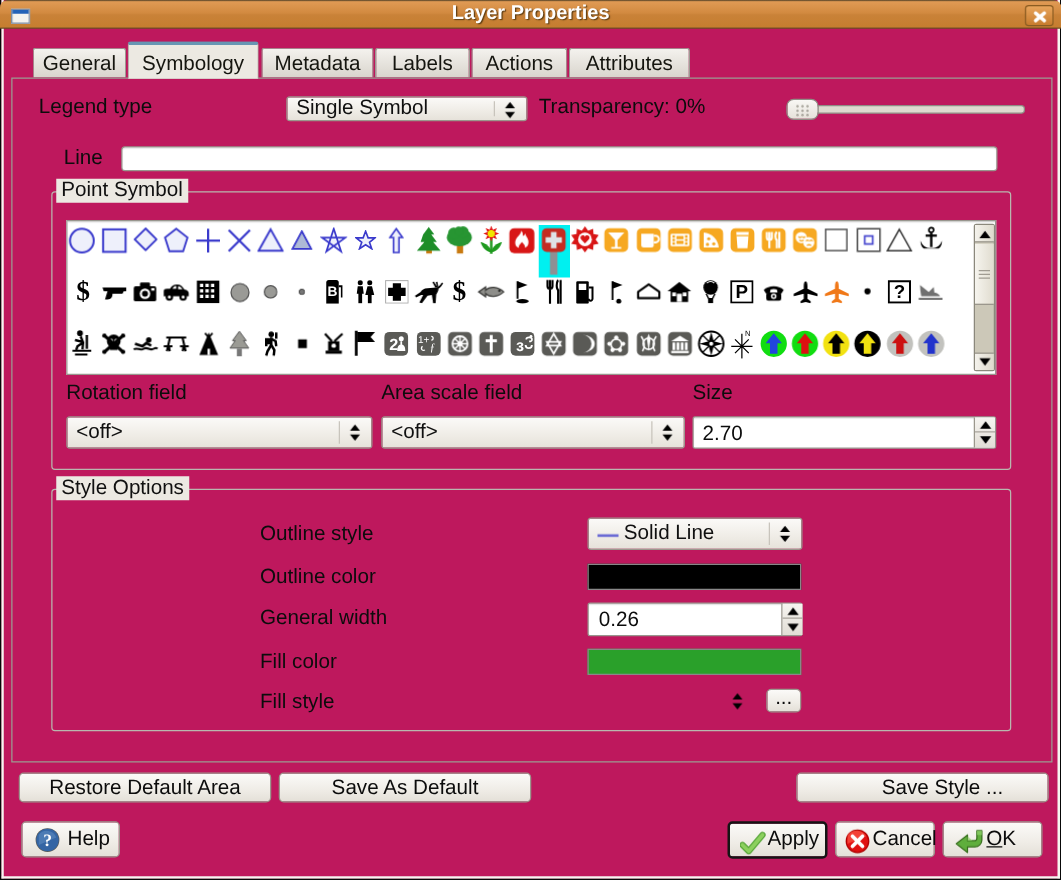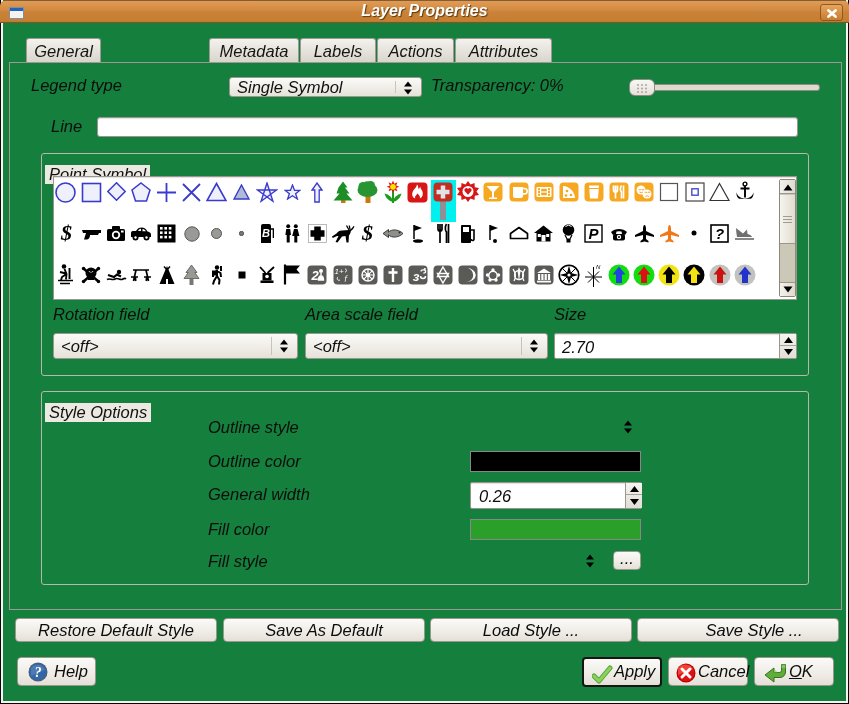--- a/index.html
+++ b/index.html
@@ -1,20 +1,20 @@
 <!DOCTYPE html>
 <html><head><meta charset="utf-8"><style>
 *{margin:0;padding:0;box-sizing:border-box;}
 svg{transform:translateZ(0);}
 .lbl,.gcap,.ctext,#titletext,.tab span,.btn span{transform:translateZ(0);}
 html,body{width:849px;height:704px;overflow:hidden;}
 body{font-family:"Liberation Sans",sans-serif;font-size:16.5px;color:#101010;background:#555;}
-#win{position:absolute;left:0;top:0;width:849px;height:704px;background:#15803d;
+#win{position:absolute;left:0;top:0;width:849px;height:704px;background:#be185d;
   border-left:1px solid #080808;border-right:1px solid #080808;border-bottom:1px solid #080808;
-  box-shadow:inset 2px 0 0 #f7f5f1, inset -2px 0 0 #f7f5f1, inset 0 -2px 0 #f7f5f1;font-style:italic;}
+  box-shadow:inset 2px 0 0 #f7f5f1, inset -2px 0 0 #f7f5f1, inset 0 -2px 0 #f7f5f1;}
 body{background:#000;}
 .abs{position:absolute;}
 
 #title{position:absolute;left:-1px;top:0;width:849px;height:23px;
   background:linear-gradient(#a8742e 0%,#dd9448 45%, #c97e30 55%, #c87c2e 88%, #7a521c 100%);
   border-radius:6px 6px 0 0;}
 #titletext{position:absolute;left:0;top:2px;width:100%;text-align:center;
   font-weight:bold;font-size:16px;color:#fff;text-shadow:1px 1px 1px #5a3a10;}
 
 .tab{position:absolute;top:38px;height:24px;background:linear-gradient(#f4f2ee,#d9d5cd);
@@ -31,36 +31,39 @@
 .entry{position:absolute;background:#fff;border:1px solid #98968e;border-radius:3px;
   box-shadow:inset 0 1px 1px rgba(0,0,0,0.12);}
 .combo{position:absolute;background:linear-gradient(#fbfaf8,#efece6 60%,#e6e2da);
   border:1px solid #9b978d;border-radius:3px;}
 .combo .ctext{position:absolute;left:7px;top:50%;transform:translateY(-50%) translateZ(0);white-space:nowrap;}
 .combo .sep{position:absolute;right:25px;top:3px;bottom:3px;width:1px;background:#c8c4bc;}
 .btn{position:absolute;background:linear-gradient(#fbfaf8,#efece6 60%,#e4e0d8);
   border:1px solid #9b978d;border-radius:4px;text-align:center;color:#0c0c0c;}
 .group{position:absolute;border:1px solid #b9b6ae;border-radius:3px;}
 .ibtn span{text-align:left;}
-.gcap{position:absolute;background:#ece9e2;padding:0 4px;white-space:nowrap;margin-top:22px;}
+.gcap{position:absolute;background:#ece9e2;padding:0 4px;white-space:nowrap;}
 </style></head><body>
 <div id="win">
 <div id="title" style="background:linear-gradient(#4a3b22 0%,#e09a54 6%,#d28a40 45%,#c98238 52%,#c67e30 93%,#5d441e 100%);"></div>
 <div id="titletext">Layer Properties</div>
 <div class="abs" style="left:8px;top:7px;width:15px;height:12px;background:#f4f3ef;border:1px solid #7d8ea6;">
 <div class="abs" style="left:0;top:0;right:0;height:3px;background:#2463b8;"></div>
     </div>
 <div class="abs" style="left:819px;top:4px;width:23px;height:17px;border-radius:3px;
  background:linear-gradient(#e8a55c,#c87c2e);border:1px solid #8a5c22;">
 <svg class="abs" style="left:4px;top:2px" width="14" height="13">
         <path d="M3.5 3.5 L10.5 9.5 M10.5 3.5 L3.5 9.5" stroke="#fff" stroke-width="2.8" stroke-linecap="round"></path>
       </svg>
     </div>
 <div class="tab" style="left:25px;width:75px;">
       <span>General</span>
+    </div>
+<div class="tab active" style="left:101px;width:105px;">
+      <span>Symbology</span>
     </div>
 <div class="tab" style="left:208px;width:90px;">
       <span>Metadata</span>
     </div>
 <div class="tab" style="left:299px;width:76px;">
       <span>Labels</span>
     </div>
 <div class="tab" style="left:376px;width:77px;">
       <span>Actions</span>
     </div>
@@ -564,20 +567,27 @@
         <path d="M5.5 7 L10 1 L1 1 Z" fill="#000"></path>
       </svg>
     </div>
 <div class="group" style="left:40px;top:391px;width:768px;height:194px;"></div>
 <div class="gcap" style="left:44px;top:381px;">Style Options</div>
 <div class="lbl" style="left:207px;top:418px;">Outline style</div>
 <div class="lbl" style="left:207px;top:452px;">Outline color</div>
 <div class="lbl" style="left:207px;top:485px;">General width</div>
 <div class="lbl" style="left:207px;top:520px;">Fill color</div>
 <div class="lbl" style="left:207px;top:552px;">Fill style</div>
+<div class="combo" style="left:469px;top:414px;width:172px;height:26px;">
+<svg class="abs" style="left:7px;top:12px" width="17" height="3">
+        <path d="M0 1.5 H17" stroke="#6a6ad4" stroke-width="2.2"></path>
+      </svg>
+<span class="ctext" style="left:28px;">Solid Line</span>
+      <div class="sep"></div>
+    </div>
 <svg class="abs" style="left:622px;top:420px" width="10" height="14">
       <path d="M5 0.5 L9 5.5 L1 5.5 Z" fill="#000"></path>
       <path d="M5 13.5 L9 8.5 L1 8.5 Z" fill="#000"></path>
     </svg>
 <div class="abs" style="left:469px;top:451px;width:171px;height:21px;border:1px solid #888;background:#000;"></div>
 <div class="entry" style="left:469px;top:482px;width:172px;height:27px;border-radius:2px;"></div>
 <div class="lbl" style="left:478px;top:487px;">0.26</div>
 <div class="abs" style="left:624px;top:483px;width:17px;height:25px;background:linear-gradient(#f6f4f0,#e2ded6);border-left:1px solid #9b978d;">
       <div class="abs" style="left:0;right:0;top:11px;height:1px;background:#a8a49c"></div>
       <svg class="abs" style="left:3px;top:2px" width="11" height="8">
@@ -587,27 +597,24 @@
         <path d="M5.5 7 L10 1 L1 1 Z" fill="#000"></path>
       </svg>
     </div>
 <div class="abs" style="left:469px;top:519px;width:171px;height:21px;border:1px solid #888;background:#2aa02a;"></div>
 <svg class="abs" style="left:584px;top:554px" width="10" height="14">
       <path d="M5 0.5 L9 5.5 L1 5.5 Z" fill="#000"></path>
       <path d="M5 13.5 L9 8.5 L1 8.5 Z" fill="#000"></path>
     </svg>
 <div class="btn" style="left:612px;top:551px;width:28px;height:19px;"><span style="position:relative;top:-3px;">...</span></div>
 <div class="btn" style="left:14px;top:618px;width:202px;height:24px;">
-      <span style="display:block;margin-top:2px;">Restore Default Style</span>
+      <span style="display:block;margin-top:2px;">Restore Default Area</span>
     </div>
 <div class="btn" style="left:222px;top:618px;width:202px;height:24px;">
       <span style="display:block;margin-top:2px;">Save As Default</span>
-    </div>
-<div class="btn" style="left:429px;top:618px;width:202px;height:24px;">
-      <span style="display:block;margin-top:2px;">Load Style ...</span>
     </div>
 <div class="btn" style="left:636px;top:618px;width:202px;height:24px;padding-left:32px;">
       <span style="display:block;margin-top:2px;">Save Style ...</span>
     </div>
 <div class="btn ibtn" style="left:16px;top:657px;width:79px;height:29px;">
 <svg class="abs" style="left:10px;top:4px" width="20" height="20">
 <circle cx="10" cy="10" r="9.5" fill="#5b5b57"></circle>
 <circle cx="10" cy="10" r="9" fill="#3465a4"></circle>
 <path d="M3 6 A8 8 0 0 1 17 8 L3 14 Z" fill="#5381b8" opacity="0.8"></path>
 <text x="10" y="15" font-size="14" font-weight="bold" fill="#fff" text-anchor="middle" font-family="Liberation Serif">?</text>

